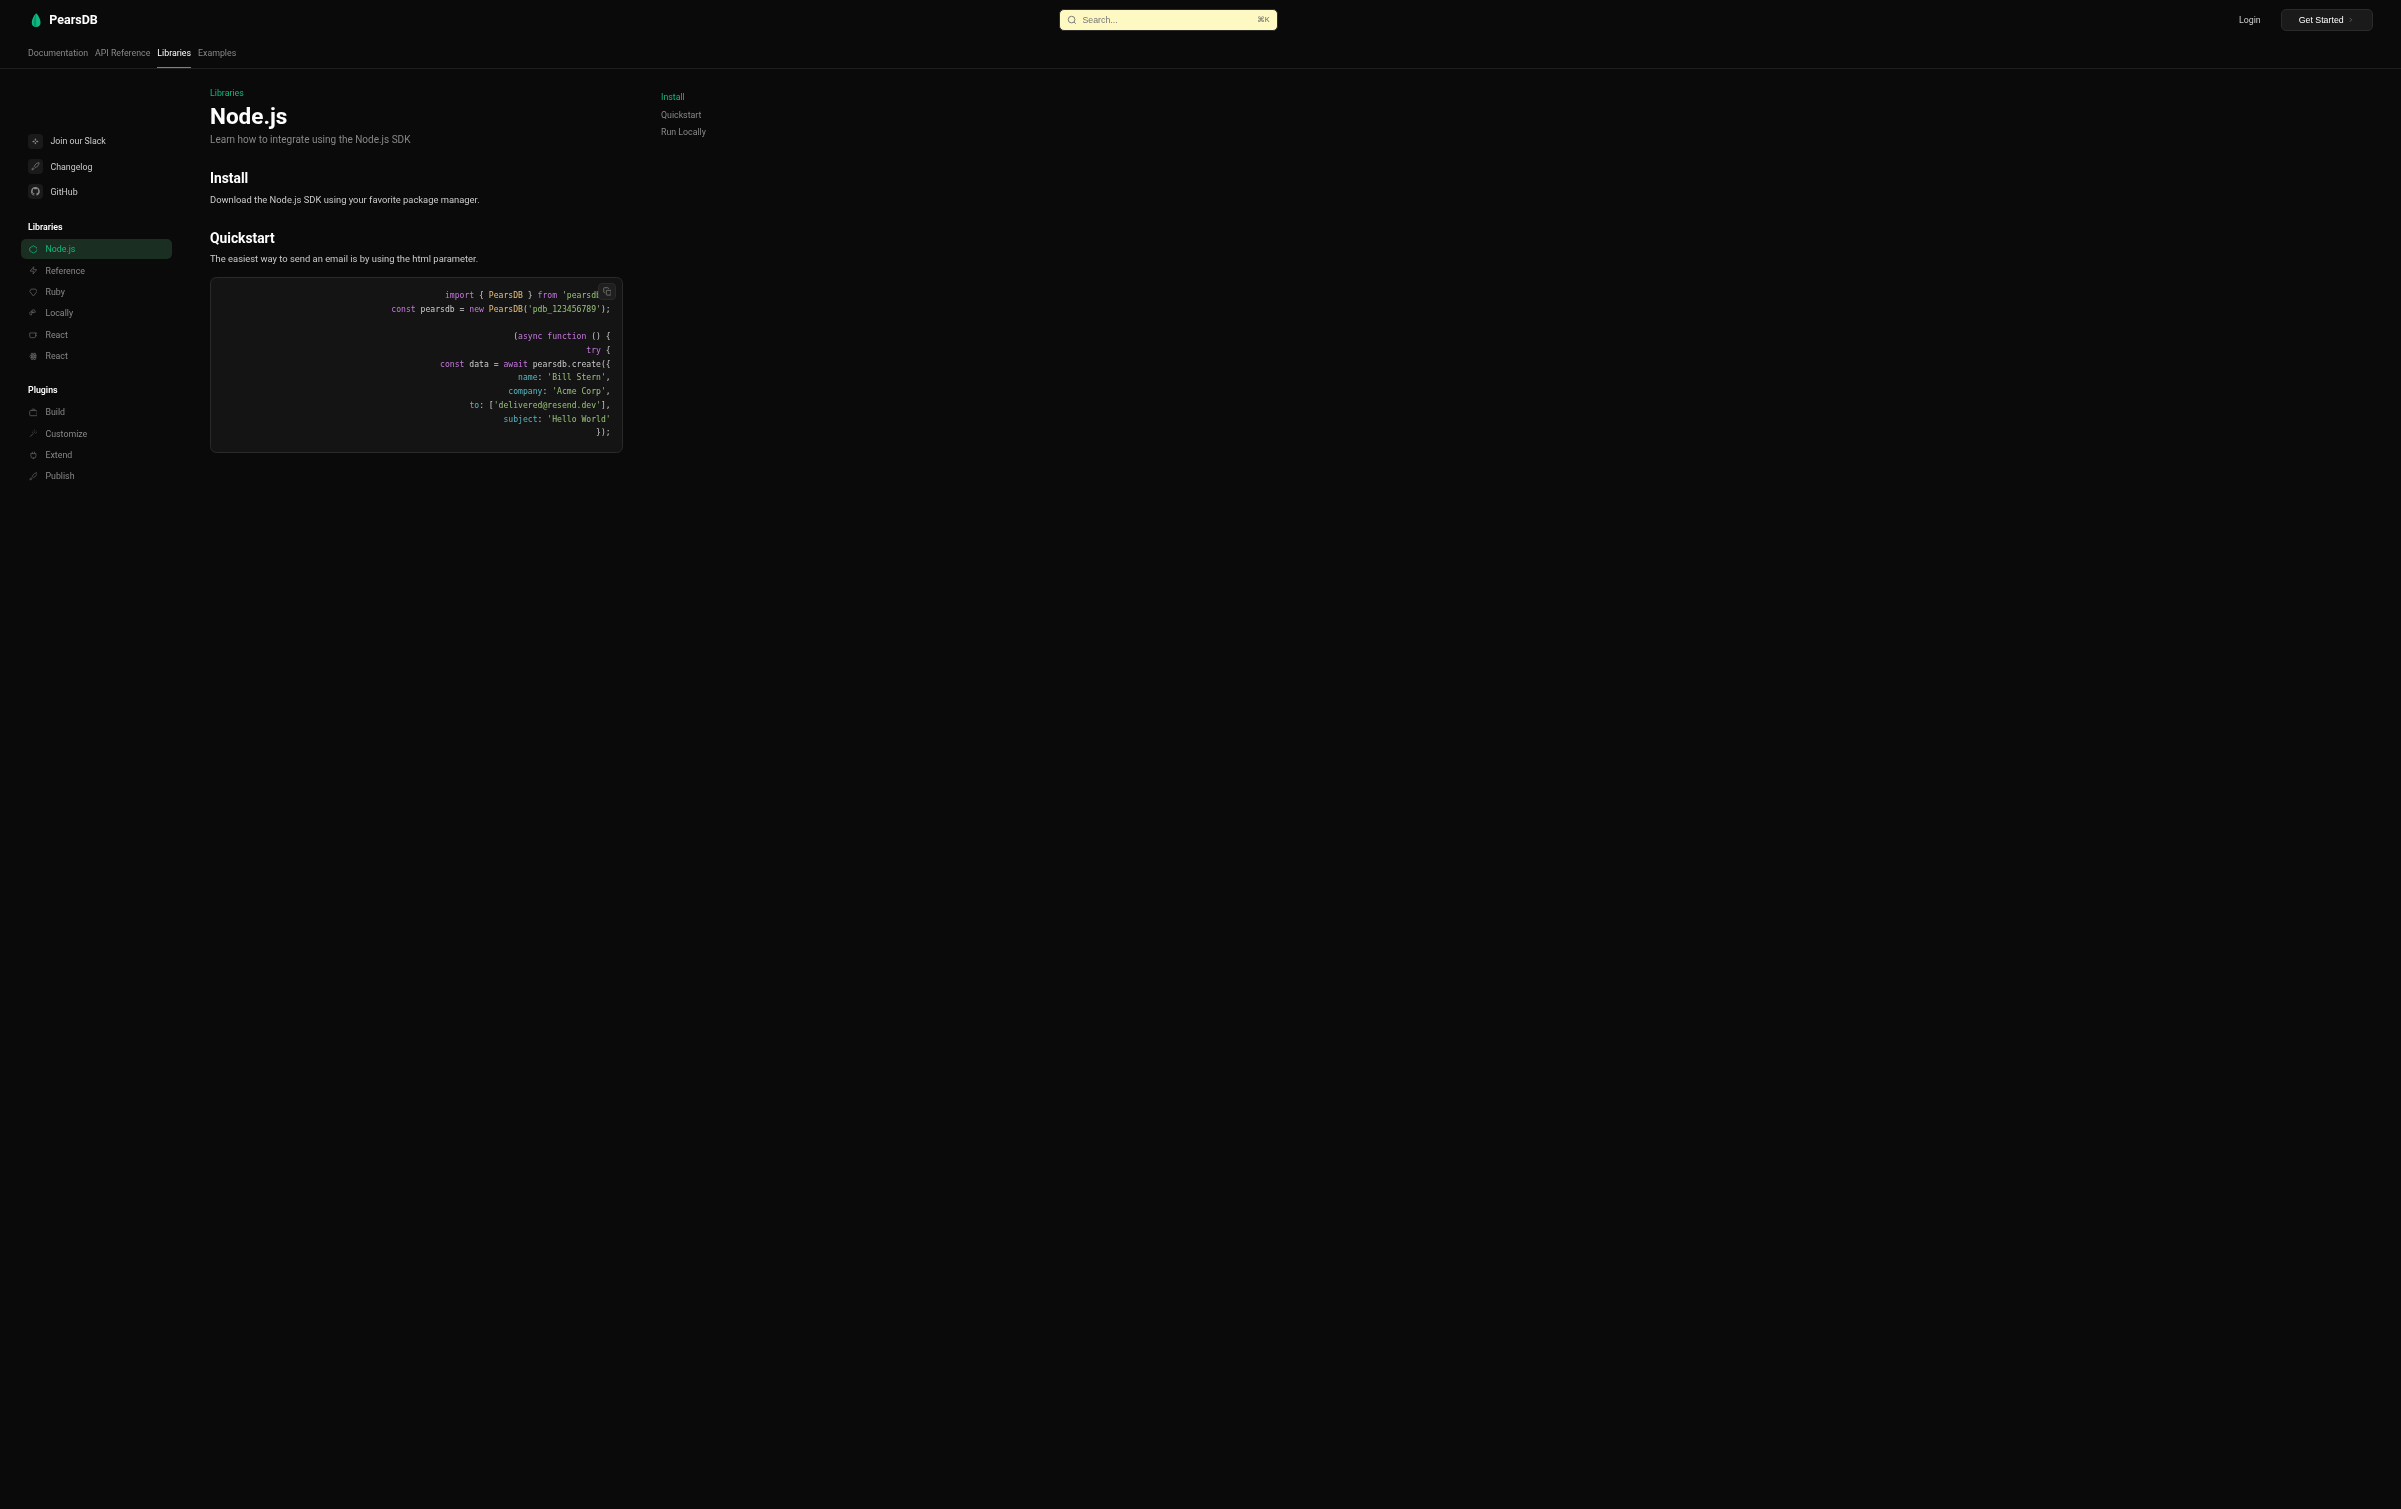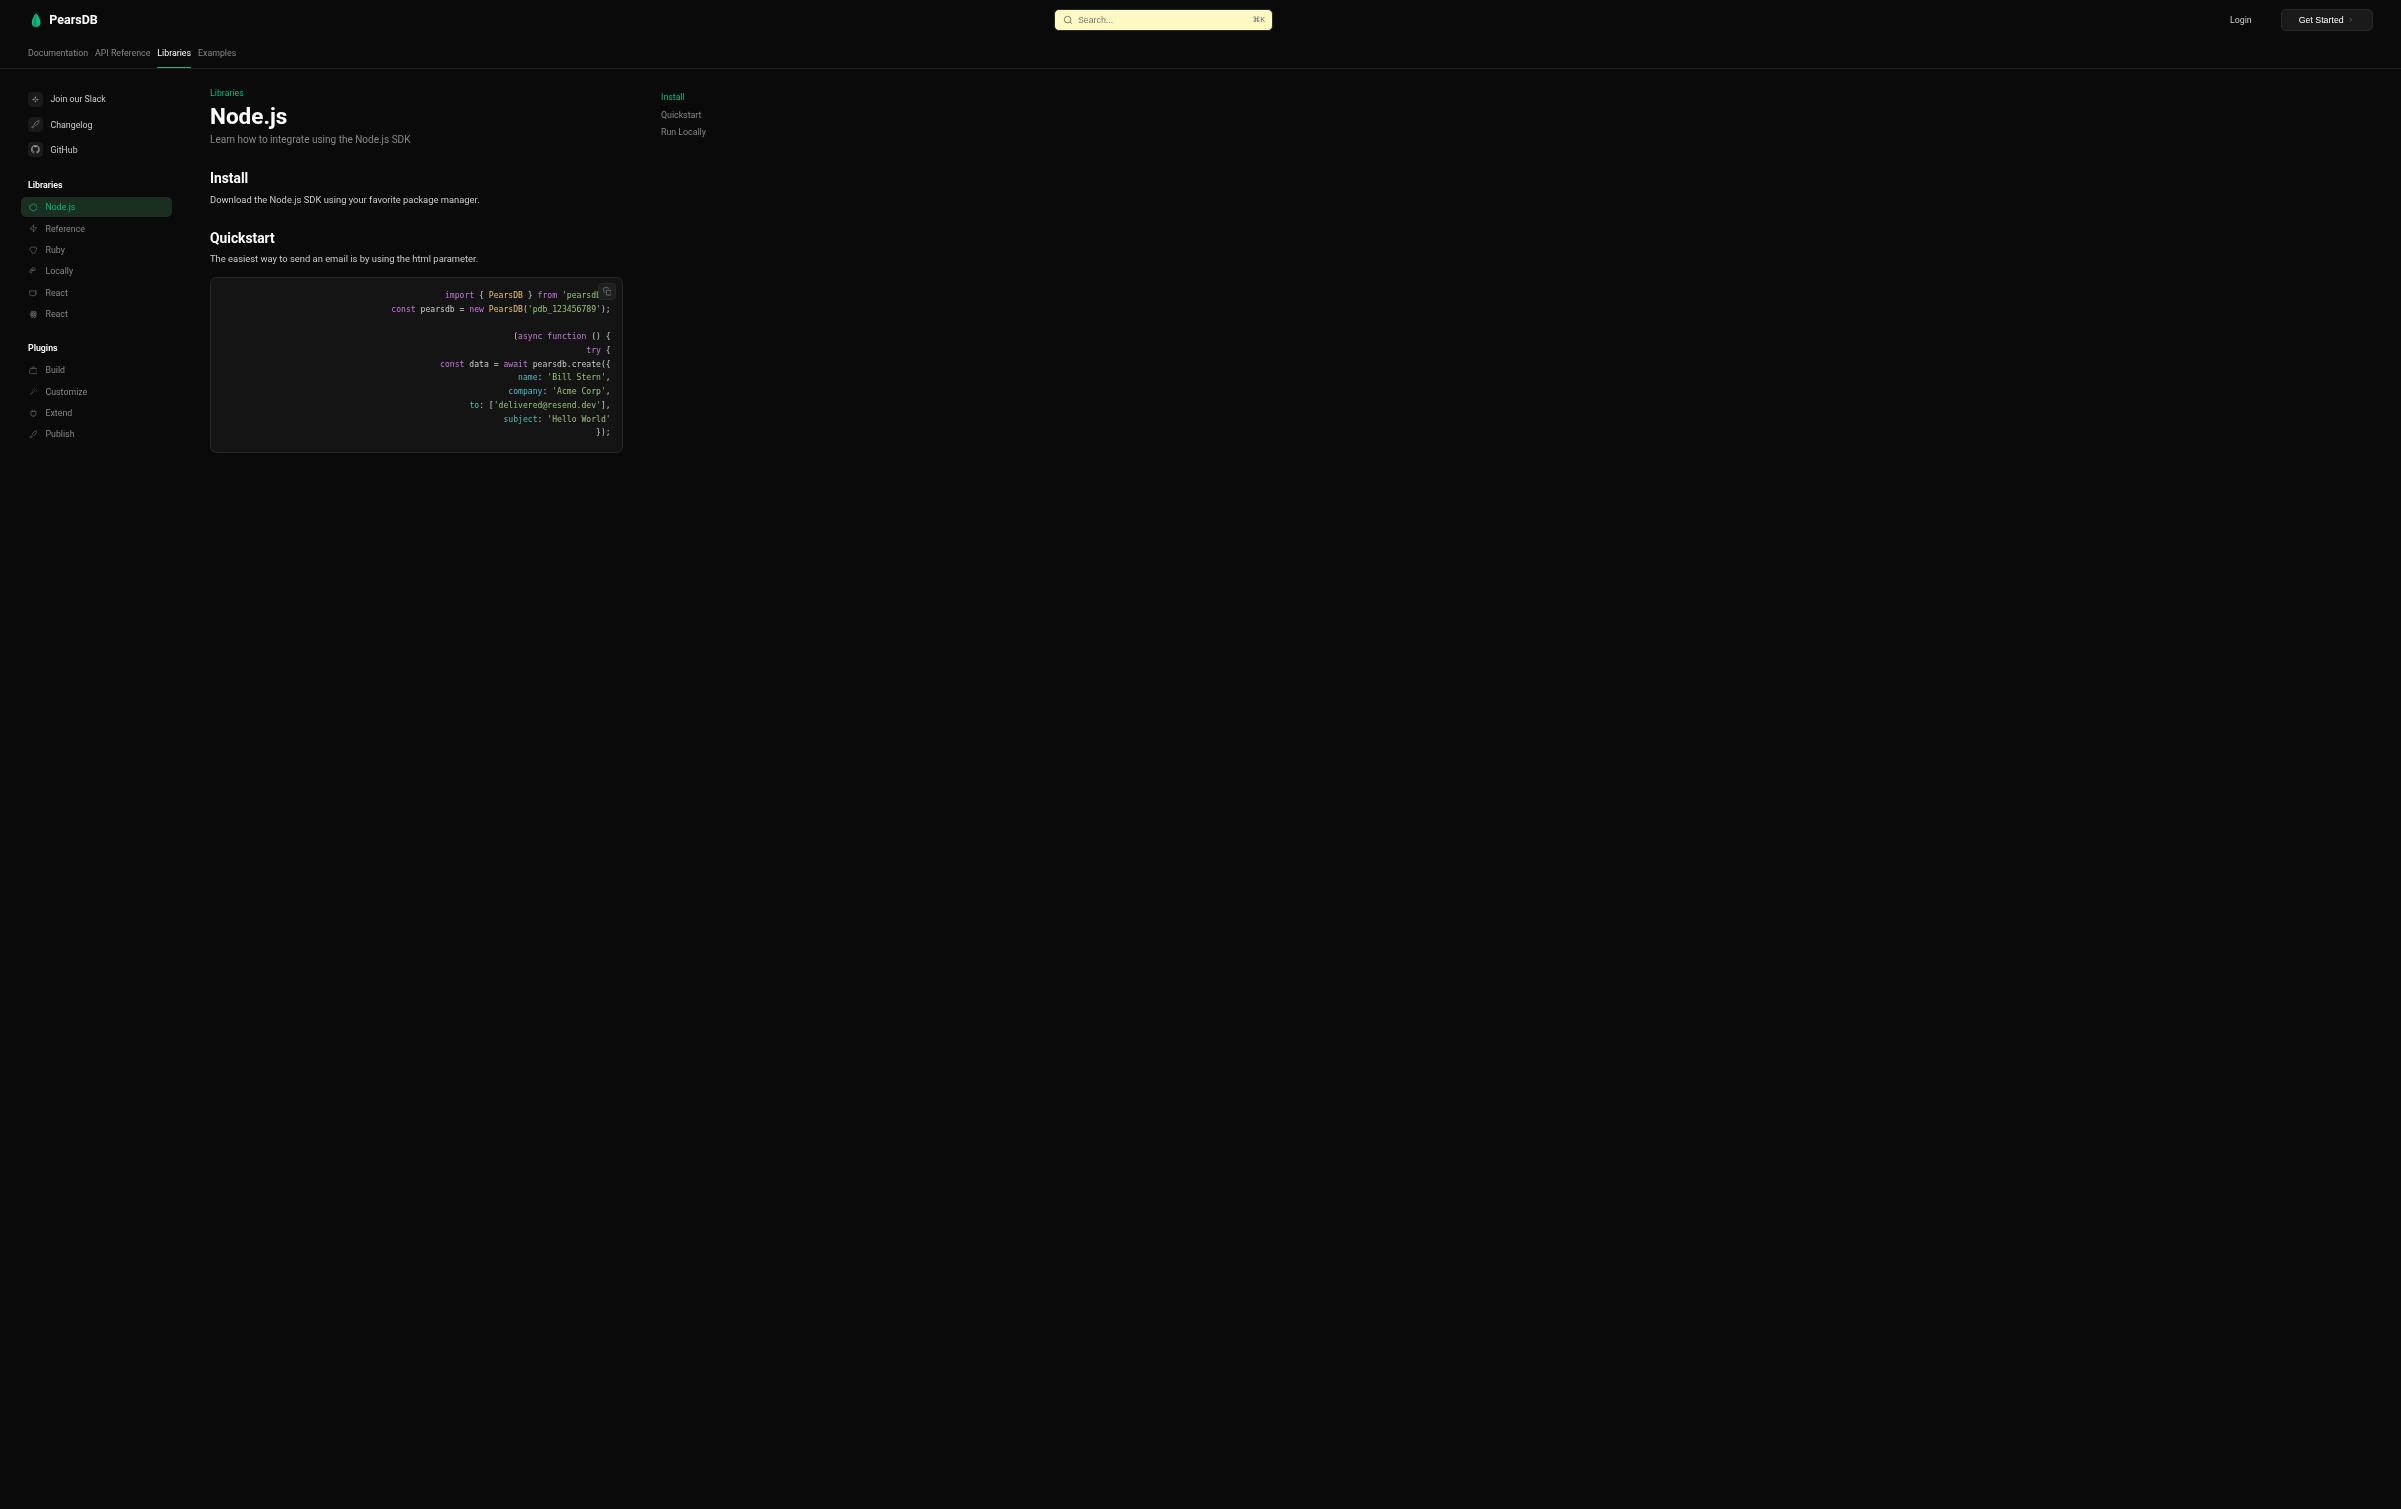--- a/index.html
+++ b/index.html
@@ -49,21 +49,21 @@
   flex: 1;
   margin-left: 5px;
 }
 .search-kbd {
   color: #666;
   font-size: 7.5px;
 }
 .header-actions {
   display: flex;
   align-items: center;
-  gap: 29px;
+  gap: 20px;
 }
 .login-link {
   color: #ccc;
   text-decoration: none;
   font-size: 8.8px;
 }
 .get-started-btn {
   background: #1a1a1a;
   border: 0.6px solid #2a2a2a;
   color: #fff;
@@ -92,20 +92,21 @@
   border-bottom-color: #10b981;
 }
 .main-layout {
   display: flex;
   padding: 19px 28px;
   gap: 38px;
 }
 .sidebar {
   width: 144px;
   flex-shrink: 0;
+  margin-top: 42px;
 }
 .external-links {
   display: flex;
   flex-direction: column;
   gap: 2.5px;
   margin-bottom: 19px;
 }
 .ext-link {
   display: flex;
   align-items: center;

